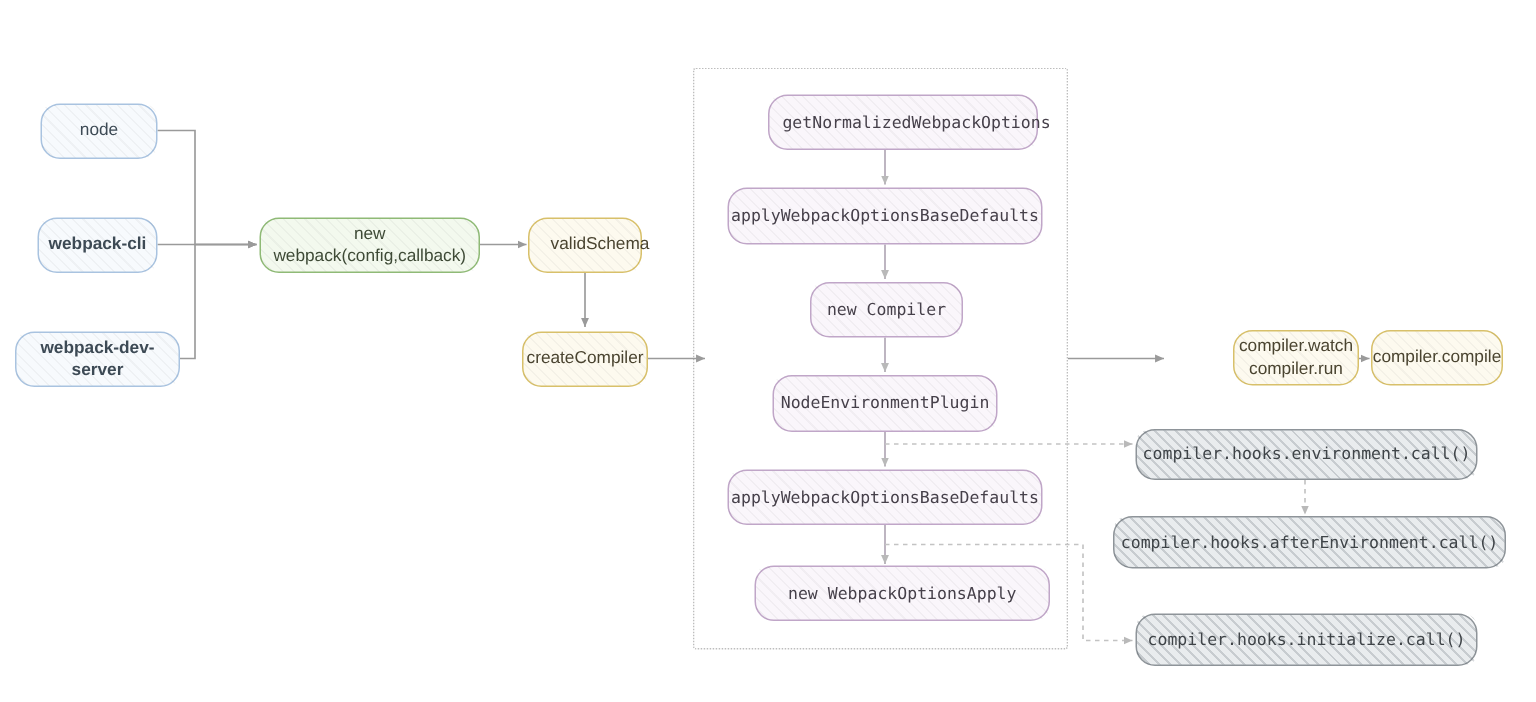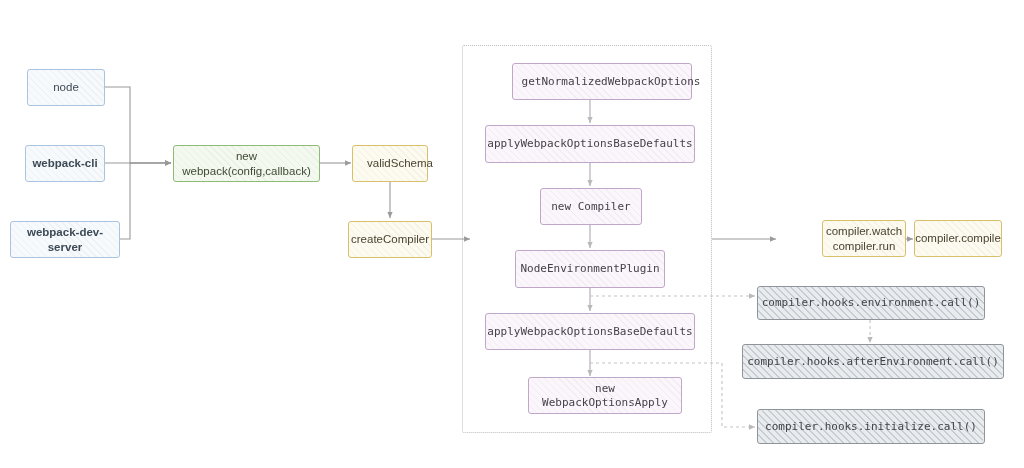--- a/index.html
+++ b/index.html
@@ -19,21 +19,21 @@
     position: absolute; left: 0; top: 0;
     width: 1024px; height: 468px;
     pointer-events: none;
   }
   .node {
     position: absolute;
     display: flex;
     align-items: center;
     justify-content: center;
     text-align: center;
-    border-radius: 3px;
+    border-radius: 13px;
     border: 1.3px solid #999;
     font-size: 11.5px;
     line-height: 1.25;
     color: #3c3c3c;
     white-space: pre-line;
     padding: 2px 6px;
   }
   
   .n-blue {
     border-color: #a9c3e0;
@@ -196,21 +196,21 @@
   </div>
 
   <div class="node n-purple hatch" style="left:515px; top:250px; width:150px; height:38px;">
     <span>NodeEnvironmentPlugin</span>
   </div>
 
   <div class="node n-purple hatch" style="left:485px; top:313px; width:210px; height:37px;">
     <span>applyWebpackOptionsBaseDefaults</span>
   </div>
 
-  <div class="node n-purple hatch" style="left:528px; top:377px; width:154px; height:37px;">
+  <div class="node n-purple hatch" style="left:503px; top:377px; width:197px; height:37px;">
     <span>new WebpackOptionsApply</span>
   </div>
 
   <div class="node n-yellow hatch" style="left:822px; top:220px; width:84px; height:37px;">
     <span>compiler.watch
 compiler.run</span>
   </div>
 
   <div class="node n-yellow hatch" style="left:914px; top:220px; width:88px; height:37px;">
     <span>compiler.compile</span>

